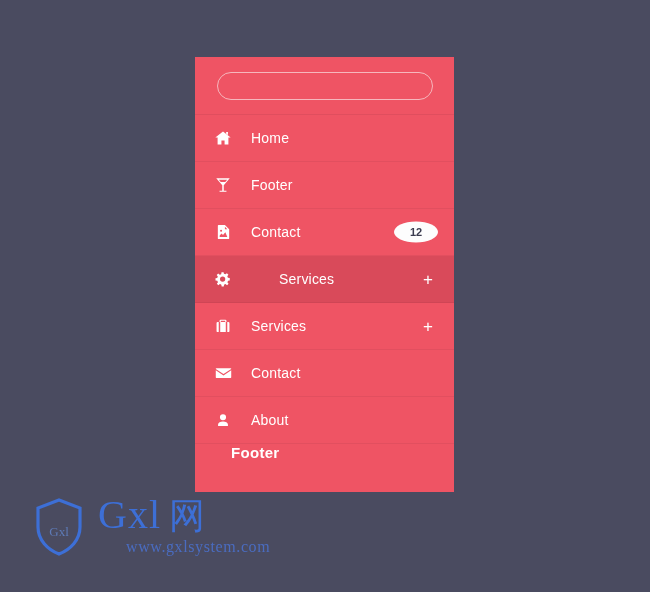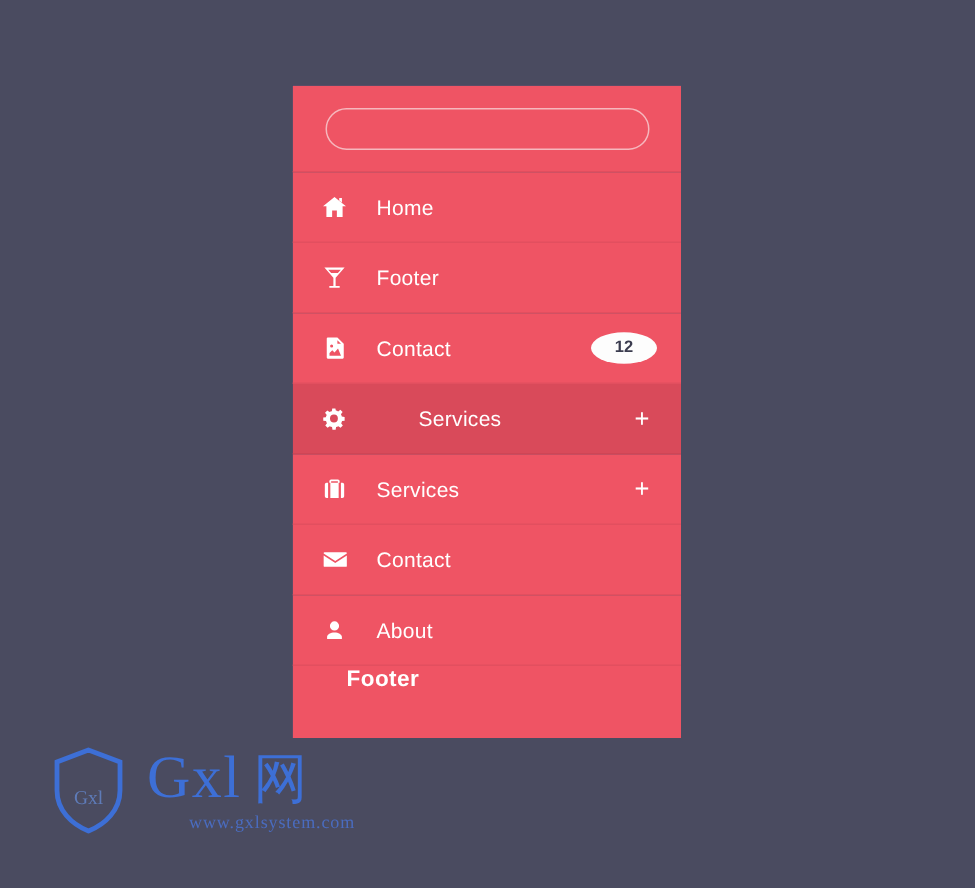--- a/index.html
+++ b/index.html
@@ -164,21 +164,21 @@
     letter-spacing: 1px;
     display: flex;
     align-items: baseline;
   }
   .wm-cn {
     margin-left: 8px;
     font-size: 36px;
   }
   .wm-url {
     color: #4a6cc0;
-    font-size: 12px;
+    font-size: 16px;
     font-family: "Liberation Serif", serif;
     letter-spacing: 0.6px;
     margin-top: 4px;
     margin-left: 28px;
   }
 </style>
 </head>
 <body>
 
 <div class="menu">

